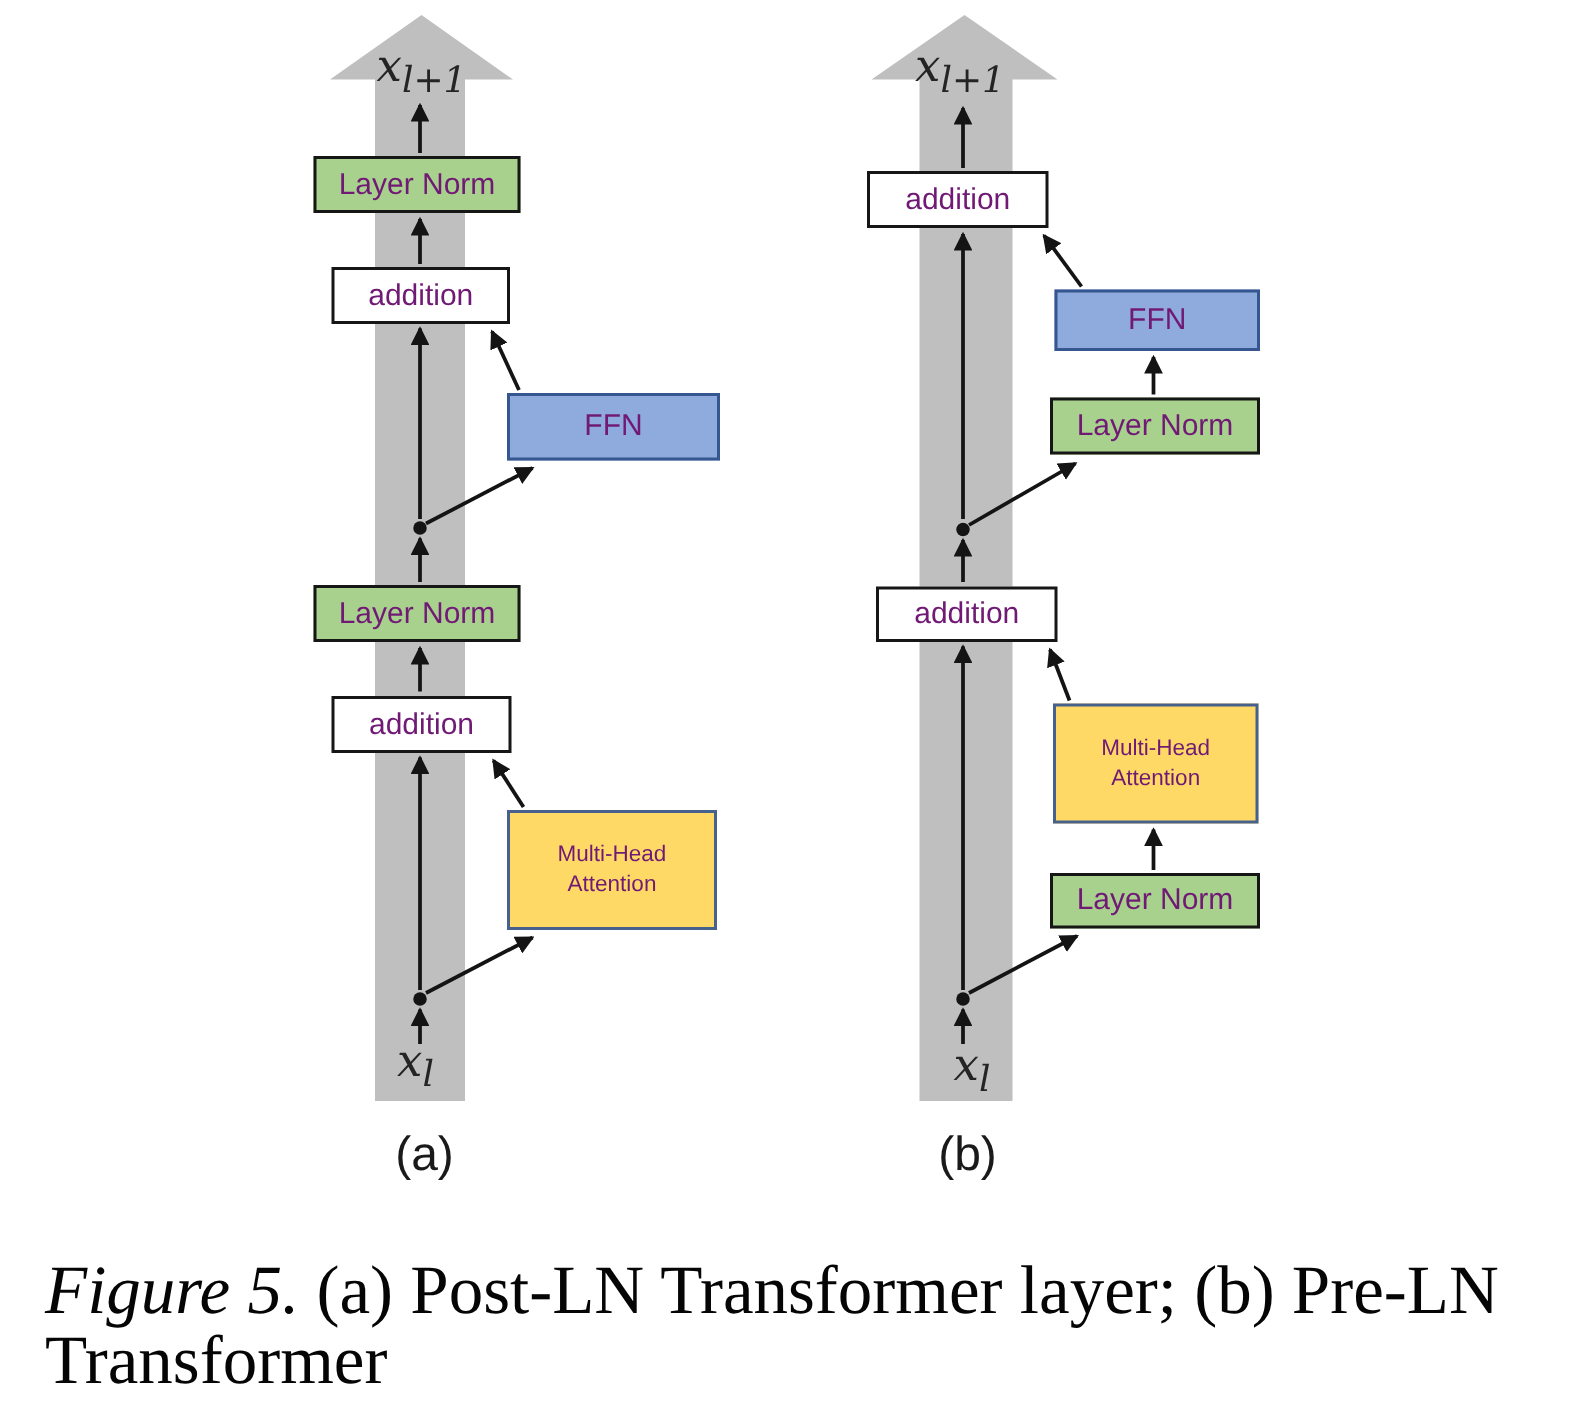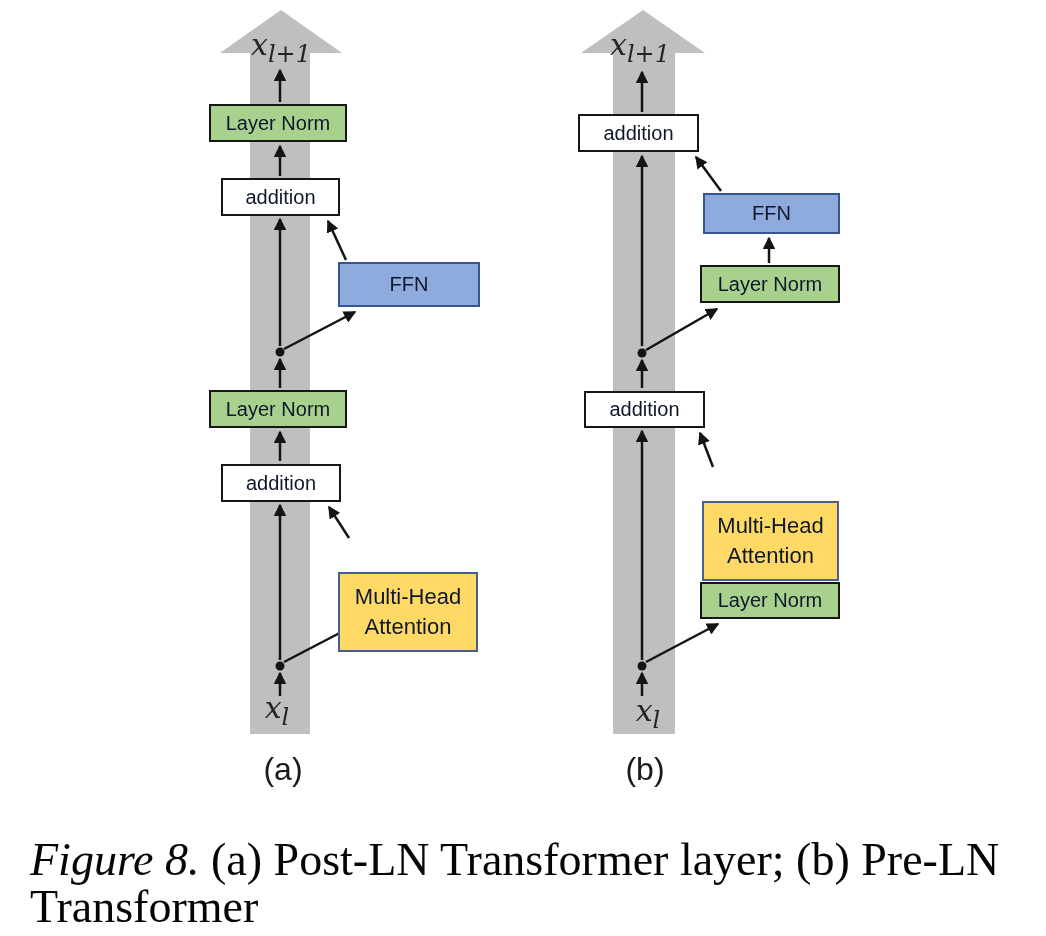--- a/index.html
+++ b/index.html
@@ -4,25 +4,25 @@
 <style>
   html,body { margin:0; padding:0; background:#ffffff; }
   .stage { position:relative; width:1046px; height:936px; background:#ffffff;
            font-family:"Liberation Sans", sans-serif; overflow:hidden; }
   svg.layer { position:absolute; left:0; top:0; }
   svg .flow line { stroke:#141414; stroke-width:2.5px; }
 
   .box { position:absolute; box-sizing:border-box; display:flex;
          flex-direction:column; align-items:center; justify-content:center;
          font-family:"Liberation Sans", sans-serif; font-size:20px;
-         color:#0f172a; line-height:1.25; }
+         color:#701a75; line-height:1.25; }
   .green  { background:#a9d18e; border:2.5px solid #161616; }
   .white  { background:#ffffff; border:2.8px solid #161616; }
   .blue   { background:#8faadc; border:2.5px solid #35568f; }
-  .yellow { background:#ffd966; border:2.5px solid #46618c; font-size:22px; line-height:1.35;margin-top:32px; }
+  .yellow { background:#ffd966; border:2.5px solid #46618c; font-size:15px; line-height:1.35; }
 
   .math-label { position:absolute; transform:translate(-50%,-50%);
                 font-family:"DejaVu Serif", serif; font-style:italic;
                 color:#242424; white-space:nowrap; }
   .mvar { font-size:30px; }
   .msub { font-size:24px; vertical-align:-7px; }
 
   .panel-label { position:absolute; transform:translate(-50%,0);
                  font-family:"Liberation Sans", sans-serif; font-size:32px;
                  color:#1a1a1a; }
@@ -131,17 +131,17 @@
     <span class="mvar">x</span><span class="msub">l</span>
   </div>
   <div class="math-label" style="left:648px;top:713px;">
     <span class="mvar">x</span><span class="msub">l</span>
   </div>
 
   <div class="panel-label" style="left:283px;top:751px;">(a)</div>
   <div class="panel-label" style="left:645px;top:751px;">(b)</div>
 
   <div class="caption">
-    <div><span class="cap-italic">Figure 8.</span> <span>(a) Post-LN Transformer layer; (b) Pre-LN Transformer</span></div>
+    <div><span class="cap-italic">Figure 5.</span> <span>(a) Post-LN Transformer layer; (b) Pre-LN Transformer</span></div>
     <div>layer.</div>
   </div>
 
 </div>
 
 </body></html>

